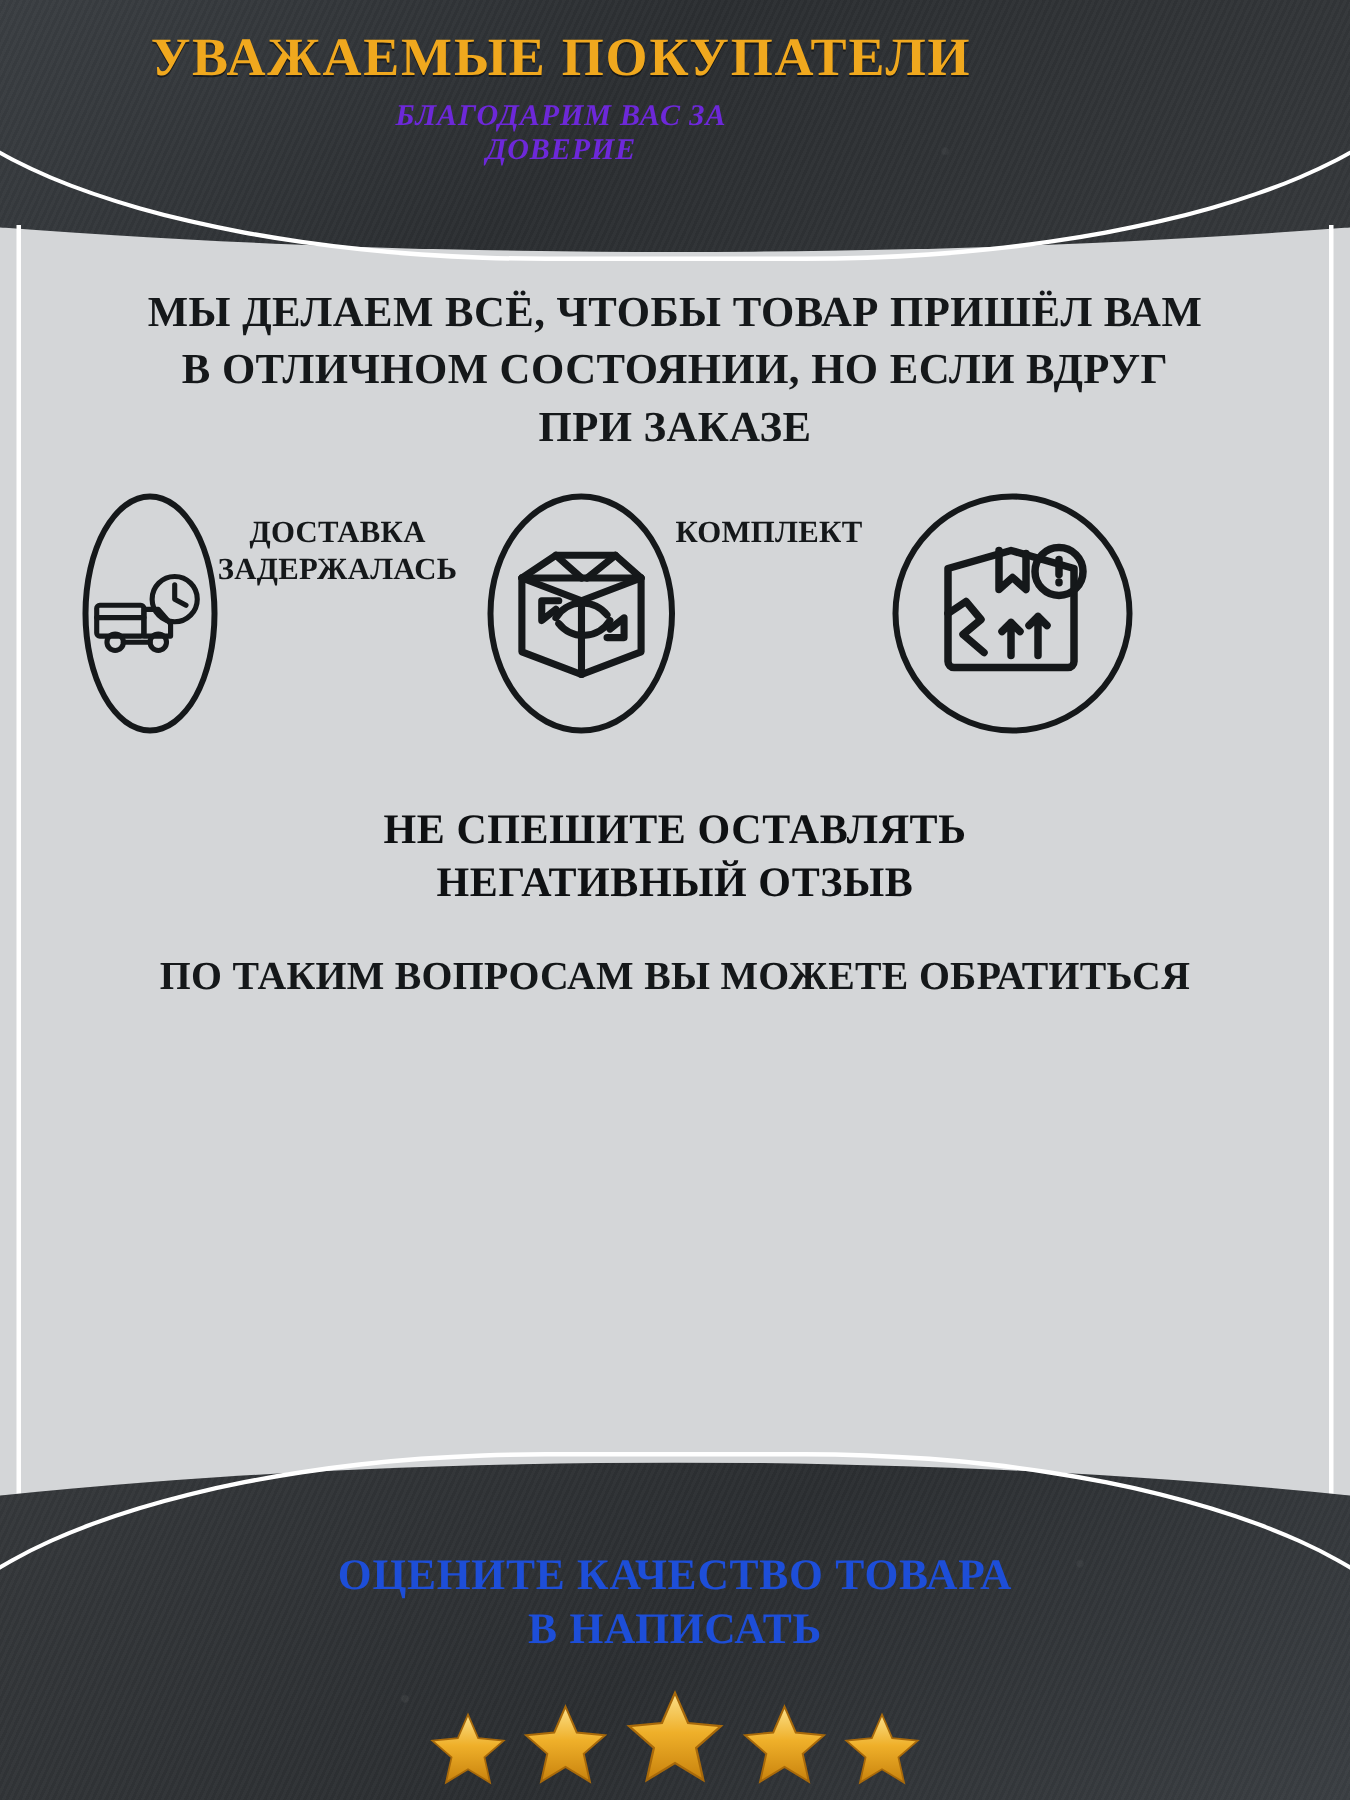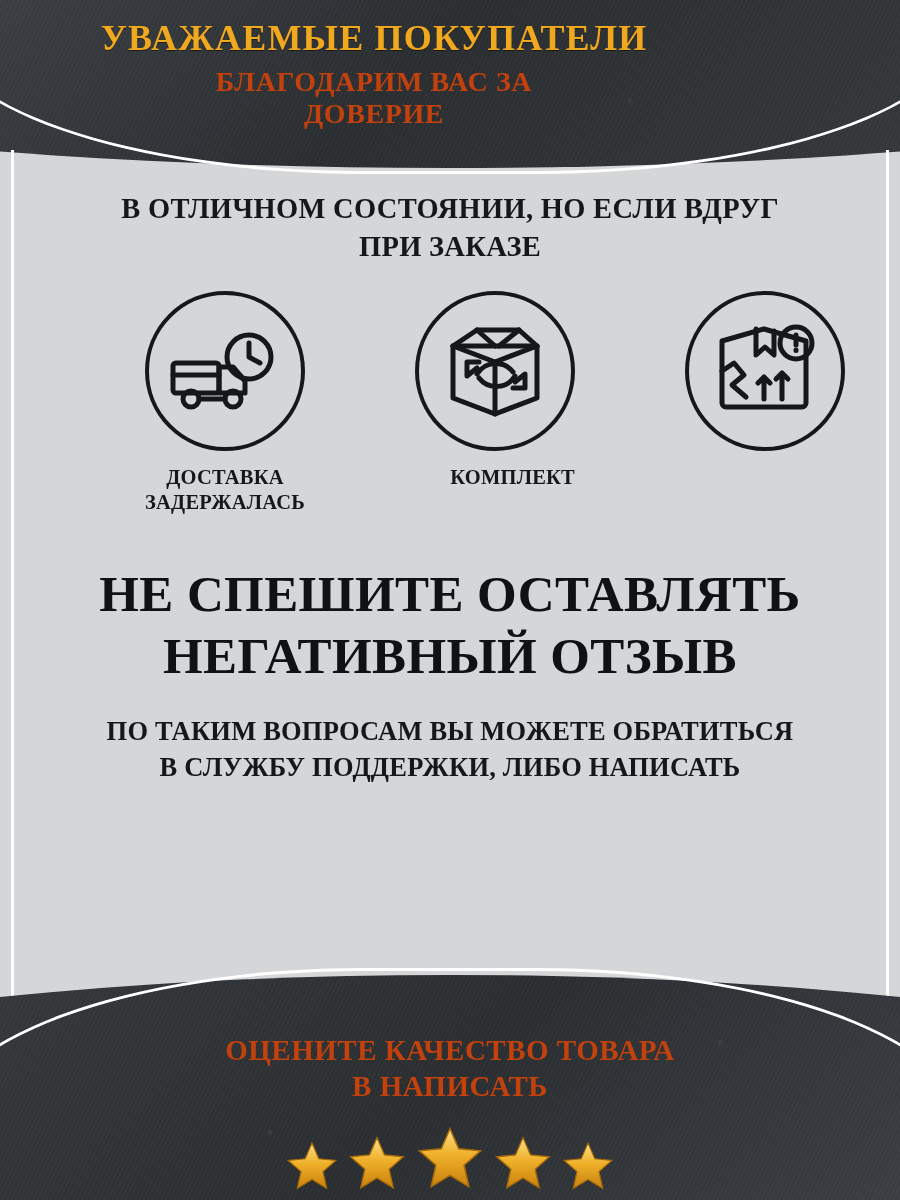--- a/index.html
+++ b/index.html
@@ -75,26 +75,27 @@
   .headline {
     font-size: 36px;
     font-weight: bold;
     letter-spacing: 1.2px;
     color: #f0a81e;
     text-shadow: 0 1px 0 rgba(0,0,0,0.5);
     margin: 0 0 8px 0;
     line-height: 1.05;
   }
   .subhead {
-    font-size: 28px;
+    font-size: 20px;
     font-weight: bold;
     letter-spacing: 0.6px;
-    color: #c2410c;
+    color: #6d28d9;
     line-height: 1.15;
     margin: 0;
+    font-style: italic;
   }
 
   
   .side-line {
     position: absolute;
     top: 150px;
     width: 3px;
     height: 890px;
     background: #ffffff;
   }
@@ -122,22 +123,22 @@
   .icons-row {
     display: flex;
     justify-content: space-between;
     align-items: flex-start;
     margin: 24px auto 0 auto;
     width: 790px;
   }
   .icon-col {
     width: 250px;
     display: flex;
-    flex-direction: column;
-    align-items: flex-end;
+    flex-direction: row;
+    align-items: flex-start;
   }
   .icon-circle {
     width: 152px;
     height: 152px;
     border: 4px solid #15181a;
     border-radius: 50%;
     display: flex;
     align-items: center;
     justify-content: center;
     background: transparent;
@@ -148,21 +149,21 @@
     font-size: 20.5px;
     font-weight: bold;
     color: #15181a;
     line-height: 1.22;
     letter-spacing: 0.2px;
   }
 
   .big-call {
     margin: 48px auto 0 auto;
     width: 790px;
-    font-size: 51px;
+    font-size: 28px;
     font-weight: bold;
     color: #0f1113;
     line-height: 1.22;
     letter-spacing: 0.4px;
   }
   .support {
     margin: 26px auto 0 auto;
     width: 800px;
     font-size: 26.5px;
     font-weight: bold;
@@ -214,21 +215,21 @@
     border: 3px solid #ffffff;
     box-sizing: border-box;
   }
   .bottom-text {
     position: absolute;
     bottom: 96px;
     left: 0;
     width: 900px;
     text-align: center;
     z-index: 4;
-    color: #c2410c;
+    color: #1d4ed8;
     font-size: 29px;
     font-weight: bold;
     line-height: 1.25;
     letter-spacing: 0.5px;
   }
   .stars {
     position: absolute;
     bottom: 6px;
     left: 0;
     width: 900px;
@@ -257,20 +258,21 @@
     <div class="subhead">БЛАГОДАРИМ ВАС ЗА</div>
     <div class="subhead">ДОВЕРИЕ</div>
   </div>
 
   <div class="side-line left"></div>
   <div class="side-line right"></div>
 
   <div class="content">
 
     <div class="intro">
+      <div>МЫ ДЕЛАЕМ ВСЁ, ЧТОБЫ ТОВАР ПРИШЁЛ ВАМ</div>
       <div>В ОТЛИЧНОМ СОСТОЯНИИ, НО ЕСЛИ ВДРУГ</div>
       <div>ПРИ ЗАКАЗЕ</div>
     </div>
 
     <div class="icons-row">
 
       <div class="icon-col">
         <div class="icon-circle">
           <svg width="120" height="100" viewBox="0 0 120 100" fill="none" stroke="#15181a" stroke-width="5" stroke-linecap="round" stroke-linejoin="round">
 
@@ -337,21 +339,20 @@
 
     </div>
 
     <div class="big-call">
       <div>НЕ СПЕШИТЕ ОСТАВЛЯТЬ</div>
       <div>НЕГАТИВНЫЙ ОТЗЫВ</div>
     </div>
 
     <div class="support">
       <div>ПО ТАКИМ ВОПРОСАМ ВЫ МОЖЕТЕ ОБРАТИТЬСЯ</div>
-      <div>В СЛУЖБУ ПОДДЕРЖКИ, ЛИБО НАПИСАТЬ</div>
     </div>
 
   </div>
 
   <div class="bottom-band"></div>
   <div class="bottom-line">
       <i></i>
     </div>
 
   <div class="bottom-text">

